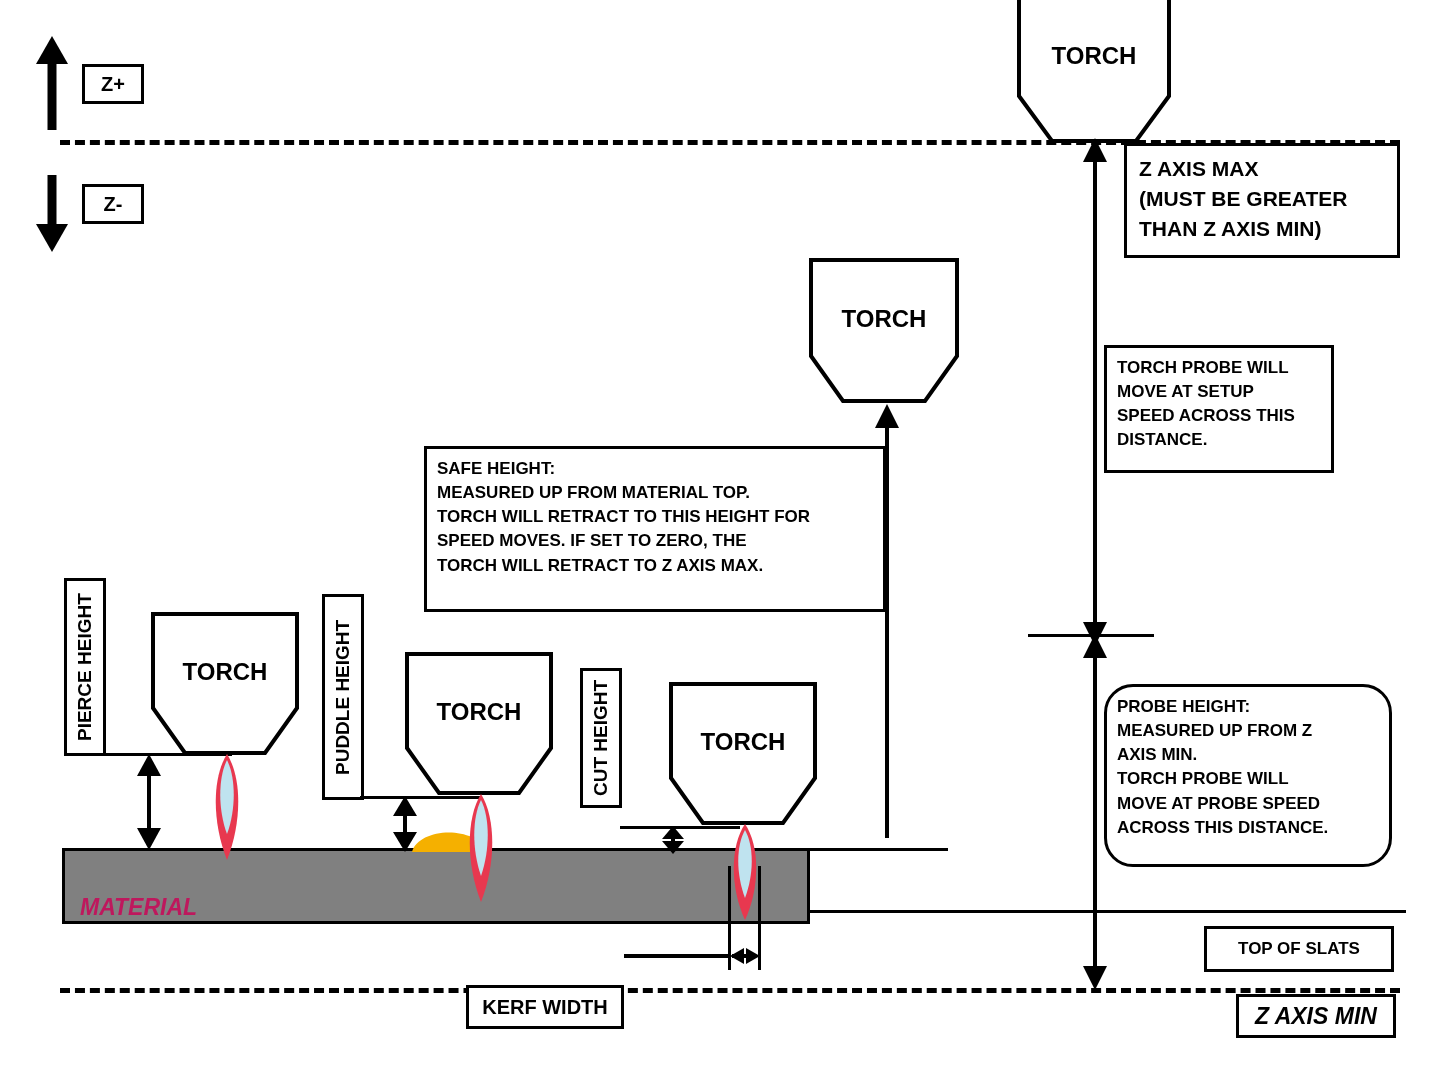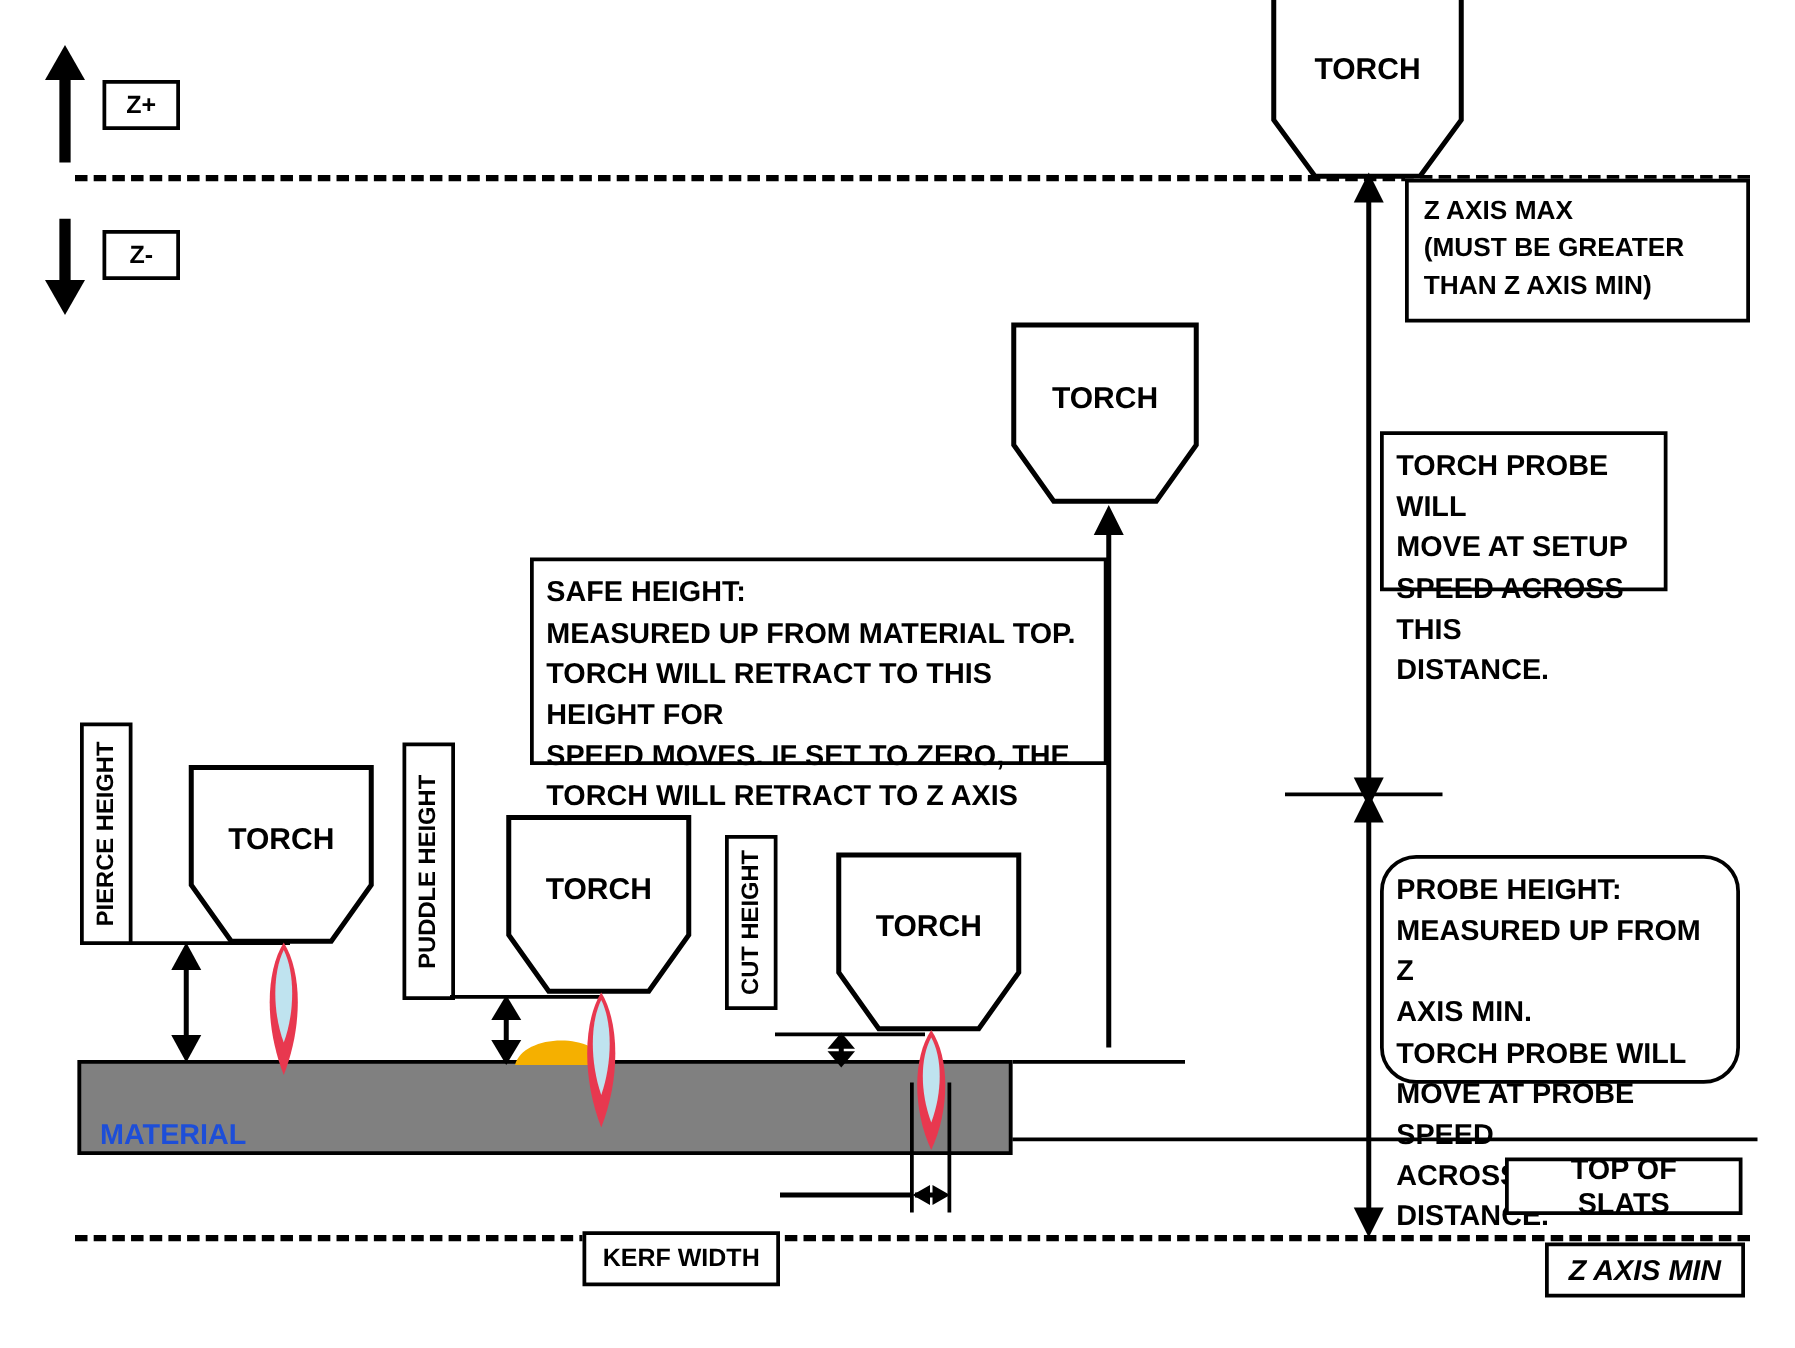--- a/index.html
+++ b/index.html
@@ -42,21 +42,21 @@
     align-items: center;
     justify-content: center;
     white-space: nowrap;
   }
   .callout {
     border: 3px solid #000;
     background: #fff;
     box-sizing: border-box;
     padding: 8px 10px;
     font-weight: bold;
-    font-size: 23px;
+    font-size: 17px;
     line-height: 1.42;
     color: #000;
     white-space: pre-line;
   }
 
   
   .hline { position: absolute; background: #000; height: 3px; }
   .vline { position: absolute; background: #000; width: 3px; }
   .dash {
     position: absolute;
@@ -67,21 +67,22 @@
   
   #material {
     position: absolute;
     background: #808080;
     border: 3px solid #000;
     box-sizing: border-box;
   }
   #material-label {
     position: absolute;
     font-weight: bold;
-    color: #1d4ed8;
+    color: #be185d;
+    font-style: italic;
   }
 
   svg { display: block; overflow: visible; }
 </style>
 </head>
 <body>
 
 <div id="stage">
 
   <svg class="abs" style="left:30px; top:30px; width:60px; height:210px;">
@@ -128,21 +129,21 @@
 MOVE AT PROBE SPEED
 ACROSS THIS DISTANCE.</div>
 
   <svg class="abs" style="left:1070px; top:634px; width:54px; height:356px;">
     <line x1="25" y1="16" x2="25" y2="342" stroke="#000" stroke-width="4"></line>
     <polygon points="25,0 13,24 37,24" fill="#000"></polygon>
     <polygon points="25,356 13,332 37,332" fill="#000"></polygon>
   </svg>
 
   <div class="hline" style="left:806px; top:910px; width:600px;"></div>
-  <div class="box pad label-center abs" style="left:1204px; top:926px; width:190px; height:46px; font-size:23px;">TOP OF SLATS</div>
+  <div class="box pad label-center abs" style="left:1204px; top:926px; width:190px; height:46px; font-size:17px;">TOP OF SLATS</div>
 
   <div class="box pad label-center abs" style="left:1236px; top:994px; width:160px; height:44px; font-size:23px;font-style:italic;">Z AXIS MIN</div>
 
   <div class="callout abs" style="left:424px; top:446px; width:462px; height:166px;">SAFE HEIGHT:
 MEASURED UP FROM MATERIAL TOP.
 TORCH WILL RETRACT TO THIS HEIGHT FOR
 SPEED MOVES.  IF SET TO ZERO, THE
 TORCH WILL RETRACT TO Z AXIS MAX.</div>
 
   <svg class="abs" style="left:808px; top:260px; width:152px; height:146px;">

